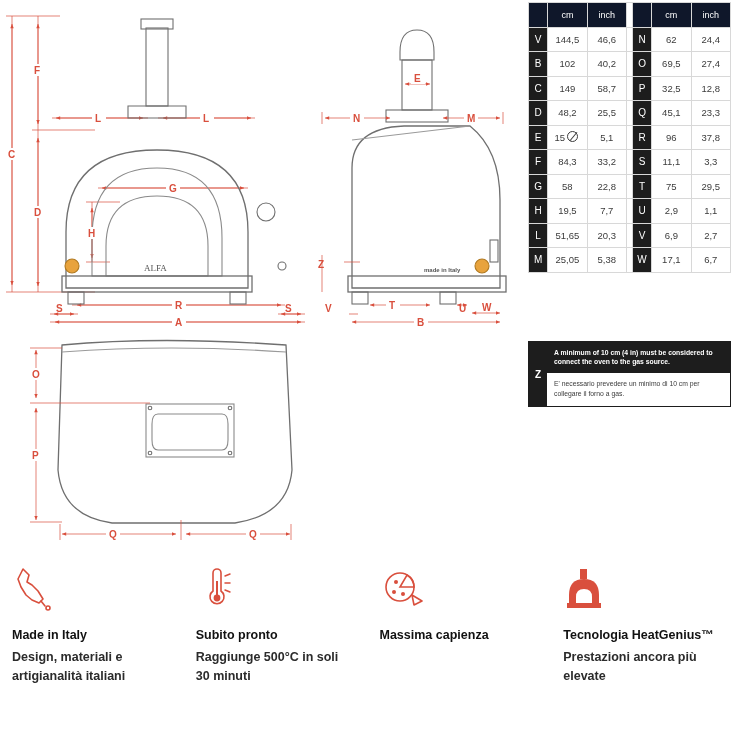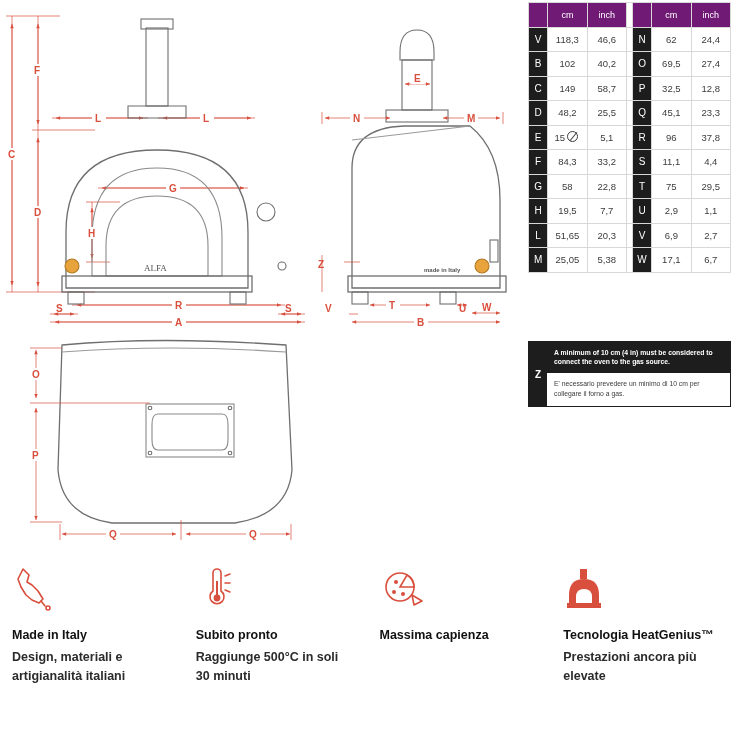--- a/index.html
+++ b/index.html
@@ -46,21 +46,21 @@
   }
   .lbl {
     background: #1d1d1d;
     color: #ffffff;
     width: 18px;
     font-weight: bold;
     font-size: 10px;
     border-color: #1d1d1d;
   }
   .hdr {
-    background: #701a75;
+    background: #0f172a;
     color: #ffffff;
     font-size: 9px;
     border-color: #1d1d1d;
     height: 17px;
   }
   .val { width: 38px; color: #3b3b3b; font-size: 9.5px;}
   .gap { border: none; width: 5px; background: #fff; }
   .dia-cell { position: relative; }
   .dia-cell .dia {
     display: inline-block;
@@ -352,21 +352,21 @@
       <td class="hdr">cm</td>
       <td class="hdr">inch</td>
       <td class="gap"></td>
       <td class="hdr"></td>
       <td class="hdr">cm</td>
       <td class="hdr">inch</td>
     </tr>
 
     <tr>
       <td class="lbl">V</td>
-      <td class="val">118,3</td>
+      <td class="val">144,5</td>
       <td class="val">46,6</td>
       <td class="gap"></td>
       <td class="lbl">N</td>
       <td class="val">62</td>
       <td class="val">24,4</td>
     </tr>
     <tr>
       <td class="lbl">B</td>
       <td class="val">102</td>
       <td class="val">40,2</td>
@@ -404,21 +404,21 @@
       <td class="val">96</td>
       <td class="val">37,8</td>
     </tr>
     <tr>
       <td class="lbl">F</td>
       <td class="val">84,3</td>
       <td class="val">33,2</td>
       <td class="gap"></td>
       <td class="lbl">S</td>
       <td class="val">11,1</td>
-      <td class="val">4,4</td>
+      <td class="val">3,3</td>
     </tr>
     <tr>
       <td class="lbl">G</td>
       <td class="val">58</td>
       <td class="val">22,8</td>
       <td class="gap"></td>
       <td class="lbl">T</td>
       <td class="val">75</td>
       <td class="val">29,5</td>
     </tr>

